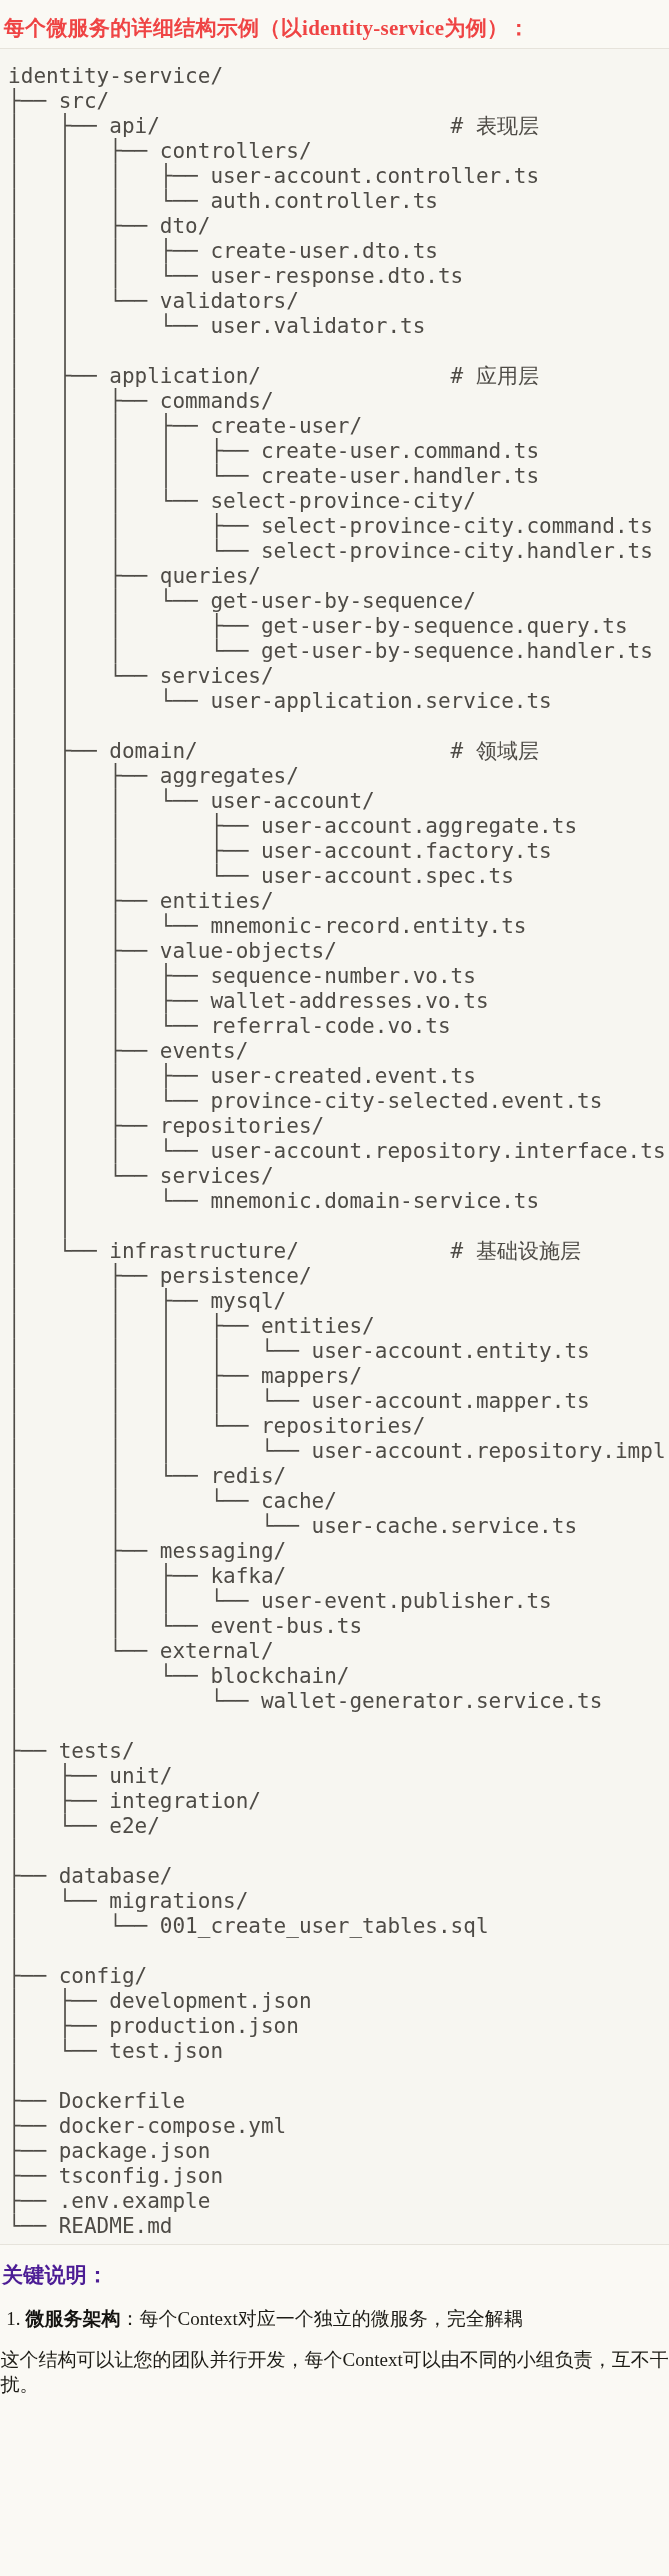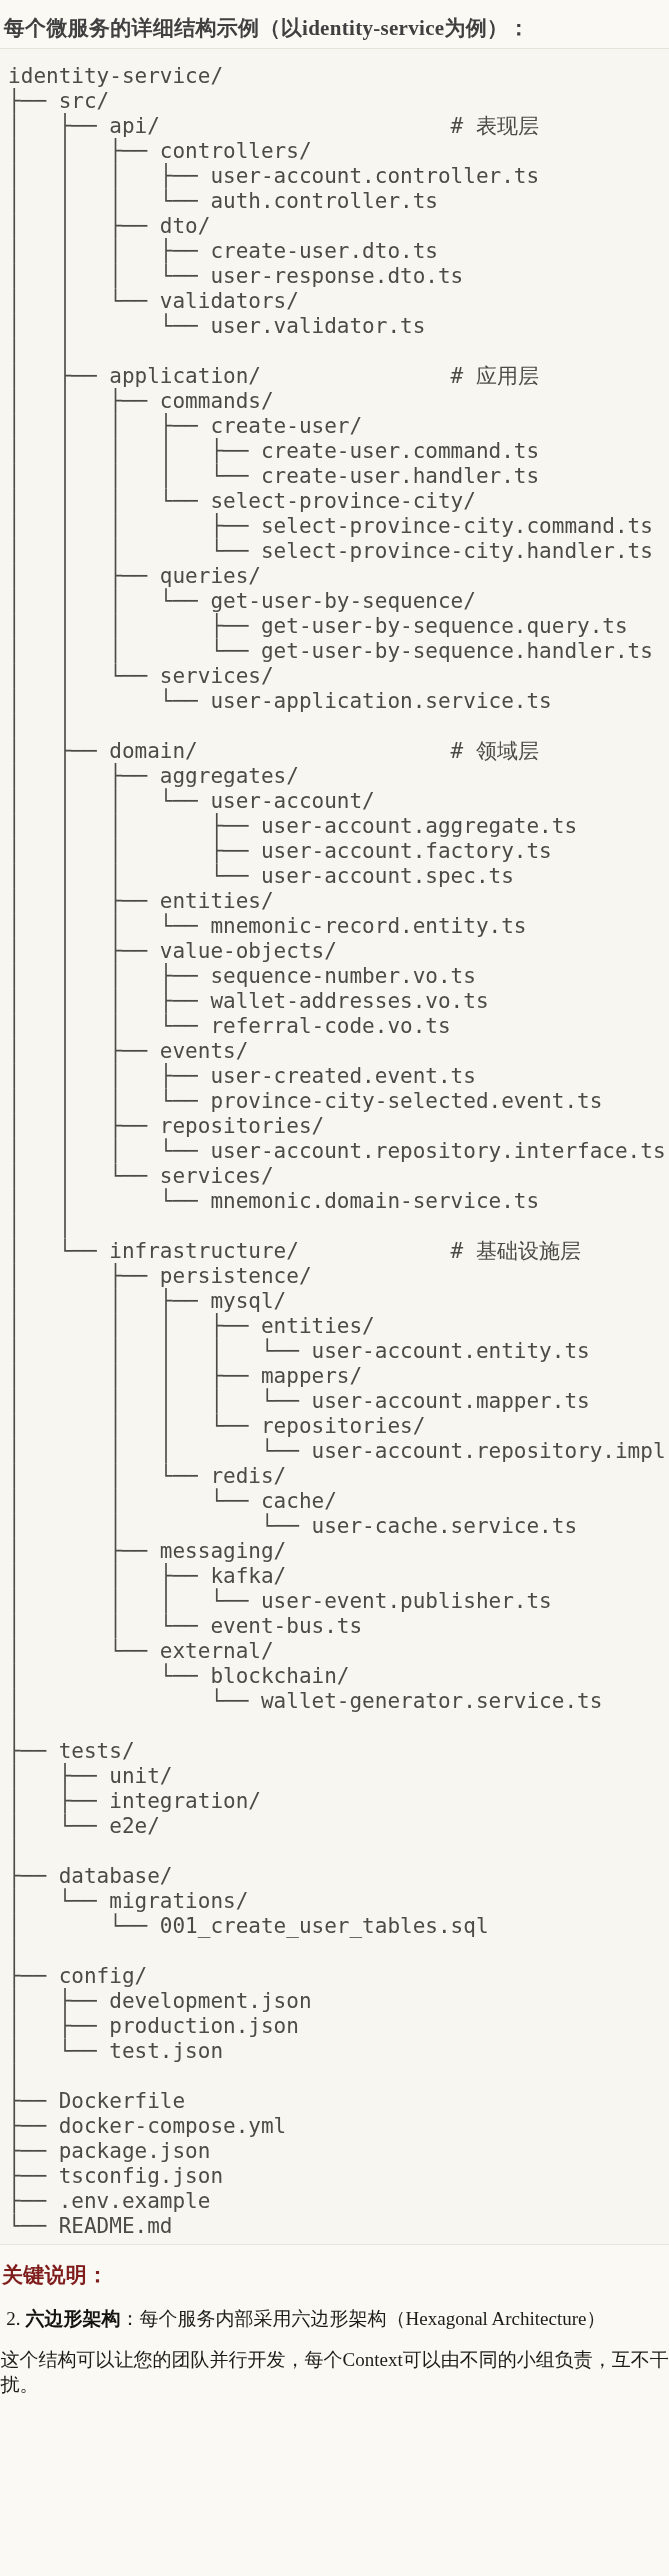--- a/index.html
+++ b/index.html
@@ -5,21 +5,21 @@
   html,body{margin:0;padding:0;}
   body{
     width:669px;height:2576px;
     background:#FAF9F4;
     color:#17160f;
     font-family:"Liberation Serif",serif;
     overflow:hidden;
   }
   .page{width:669px;}
   .doc-title{
-    font-size:21px;font-weight:700;color:#404040;
+    font-size:21px;font-weight:700;color:#ef4444;
     margin:13.8px 0 0 3.8px;line-height:29px;
     letter-spacing:0.3px;
   }
   .code-block{
     margin-top:5px;
     background:#F7F6F1;
     border-top:0.6px solid #E6E3DB;
     border-bottom:0.6px solid #E6E3DB;
     padding:15.6px 10px 4.4px 8.1px;
     box-sizing:border-box;
@@ -28,21 +28,21 @@
   }
   .code-block pre{
     margin:0;
     font-family:"DejaVu Sans Mono",monospace;
     font-size:21px;
     line-height:25px;
     color:#4E4B46;
     white-space:pre;
   }
   .notes-heading{
-    font-size:21px;font-weight:700;color:#7f1d1d;
+    font-size:21px;font-weight:700;color:#4c1d95;
     margin:17.5px 0 0 1.9px;line-height:27.5px;
     letter-spacing:0.3px;
   }
   .notes-list{
     margin:16.3px 0 0 0;
     padding:0 0 0 6.3px;
   }
   .note-item{
     font-size:19px;
     line-height:25px;
@@ -152,20 +152,20 @@
 ├── package.json
 ├── tsconfig.json
 ├── .env.example
 └── README.md</pre>
   </div>
 
   <h3 class="notes-heading">关键说明：</h3>
 
   <div class="notes-list">
     <div class="note-item">
-      <span class="num">2.</span><strong>六边形架构</strong><span>：每个服务内部采用六边形架构（Hexagonal Architecture）</span>
+      <span class="num">1.</span><strong>微服务架构</strong><span>：每个Context对应一个独立的微服务，完全解耦</span>
     </div>
   </div>
 
   <p class="closing-paragraph">这个结构可以让您的团队并行开发，每个Context可以由不同的小组负责，互不干扰。</p>
 
 </div>
 
 
 </body></html>

